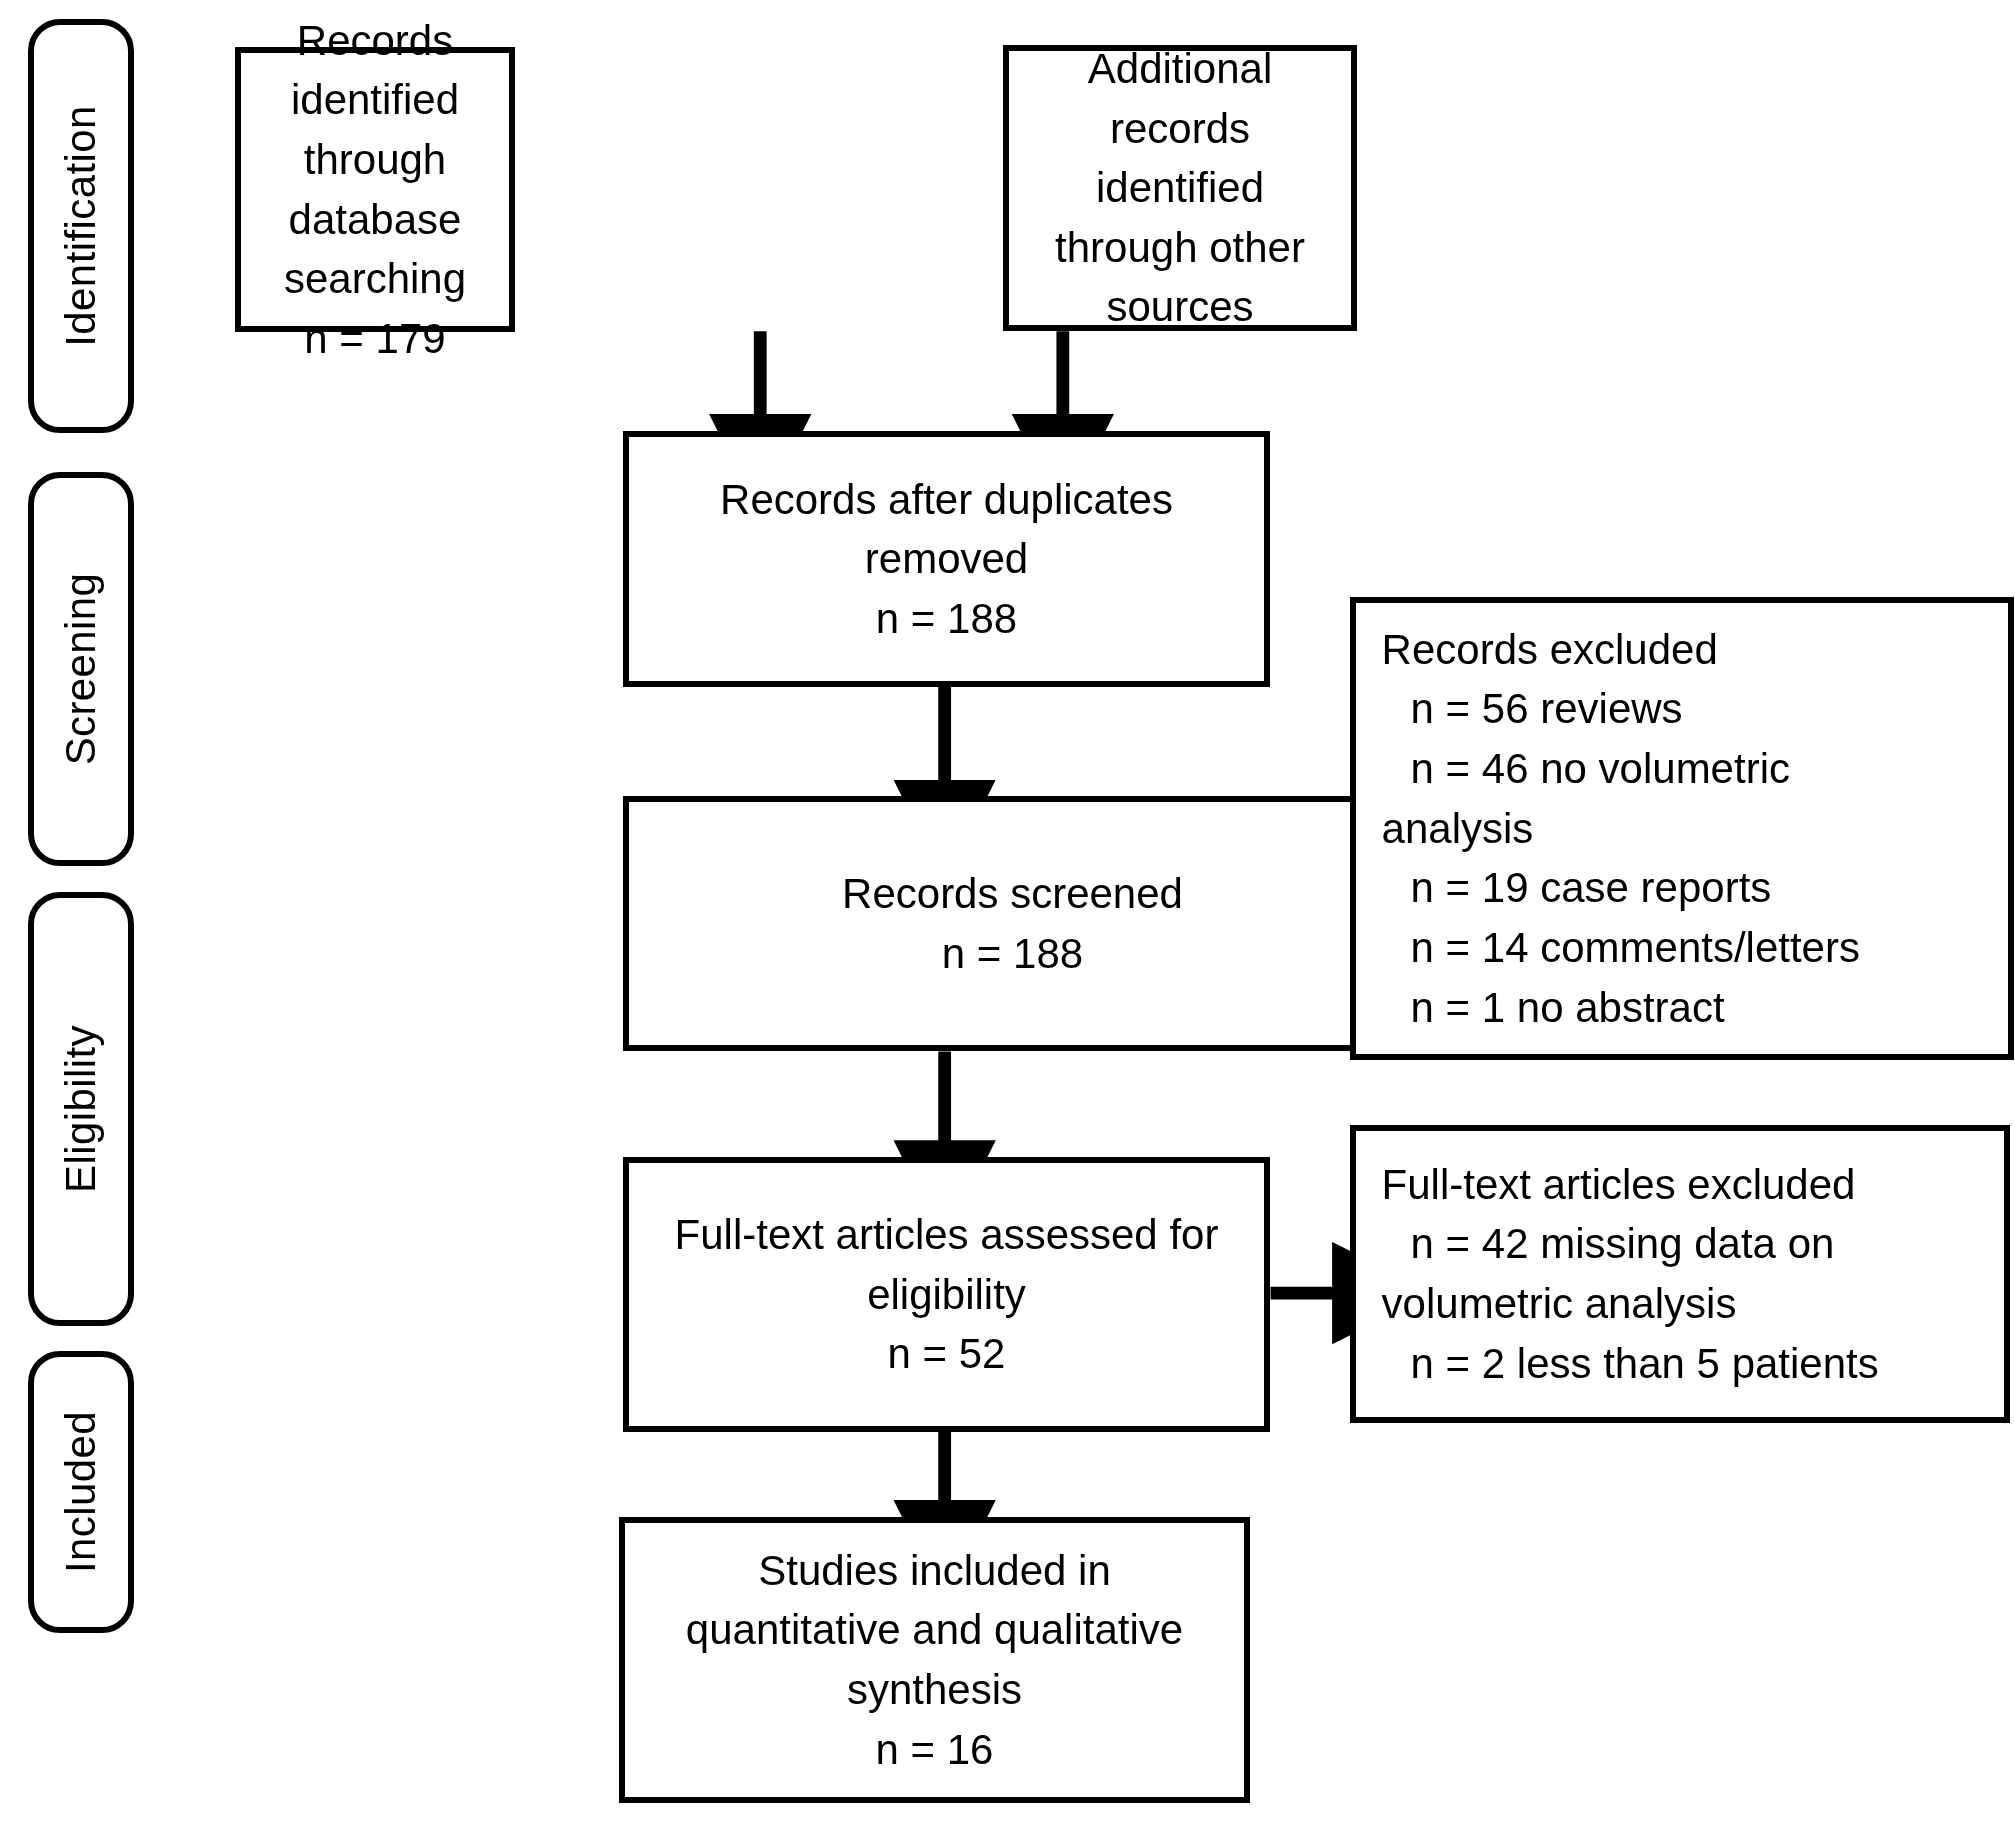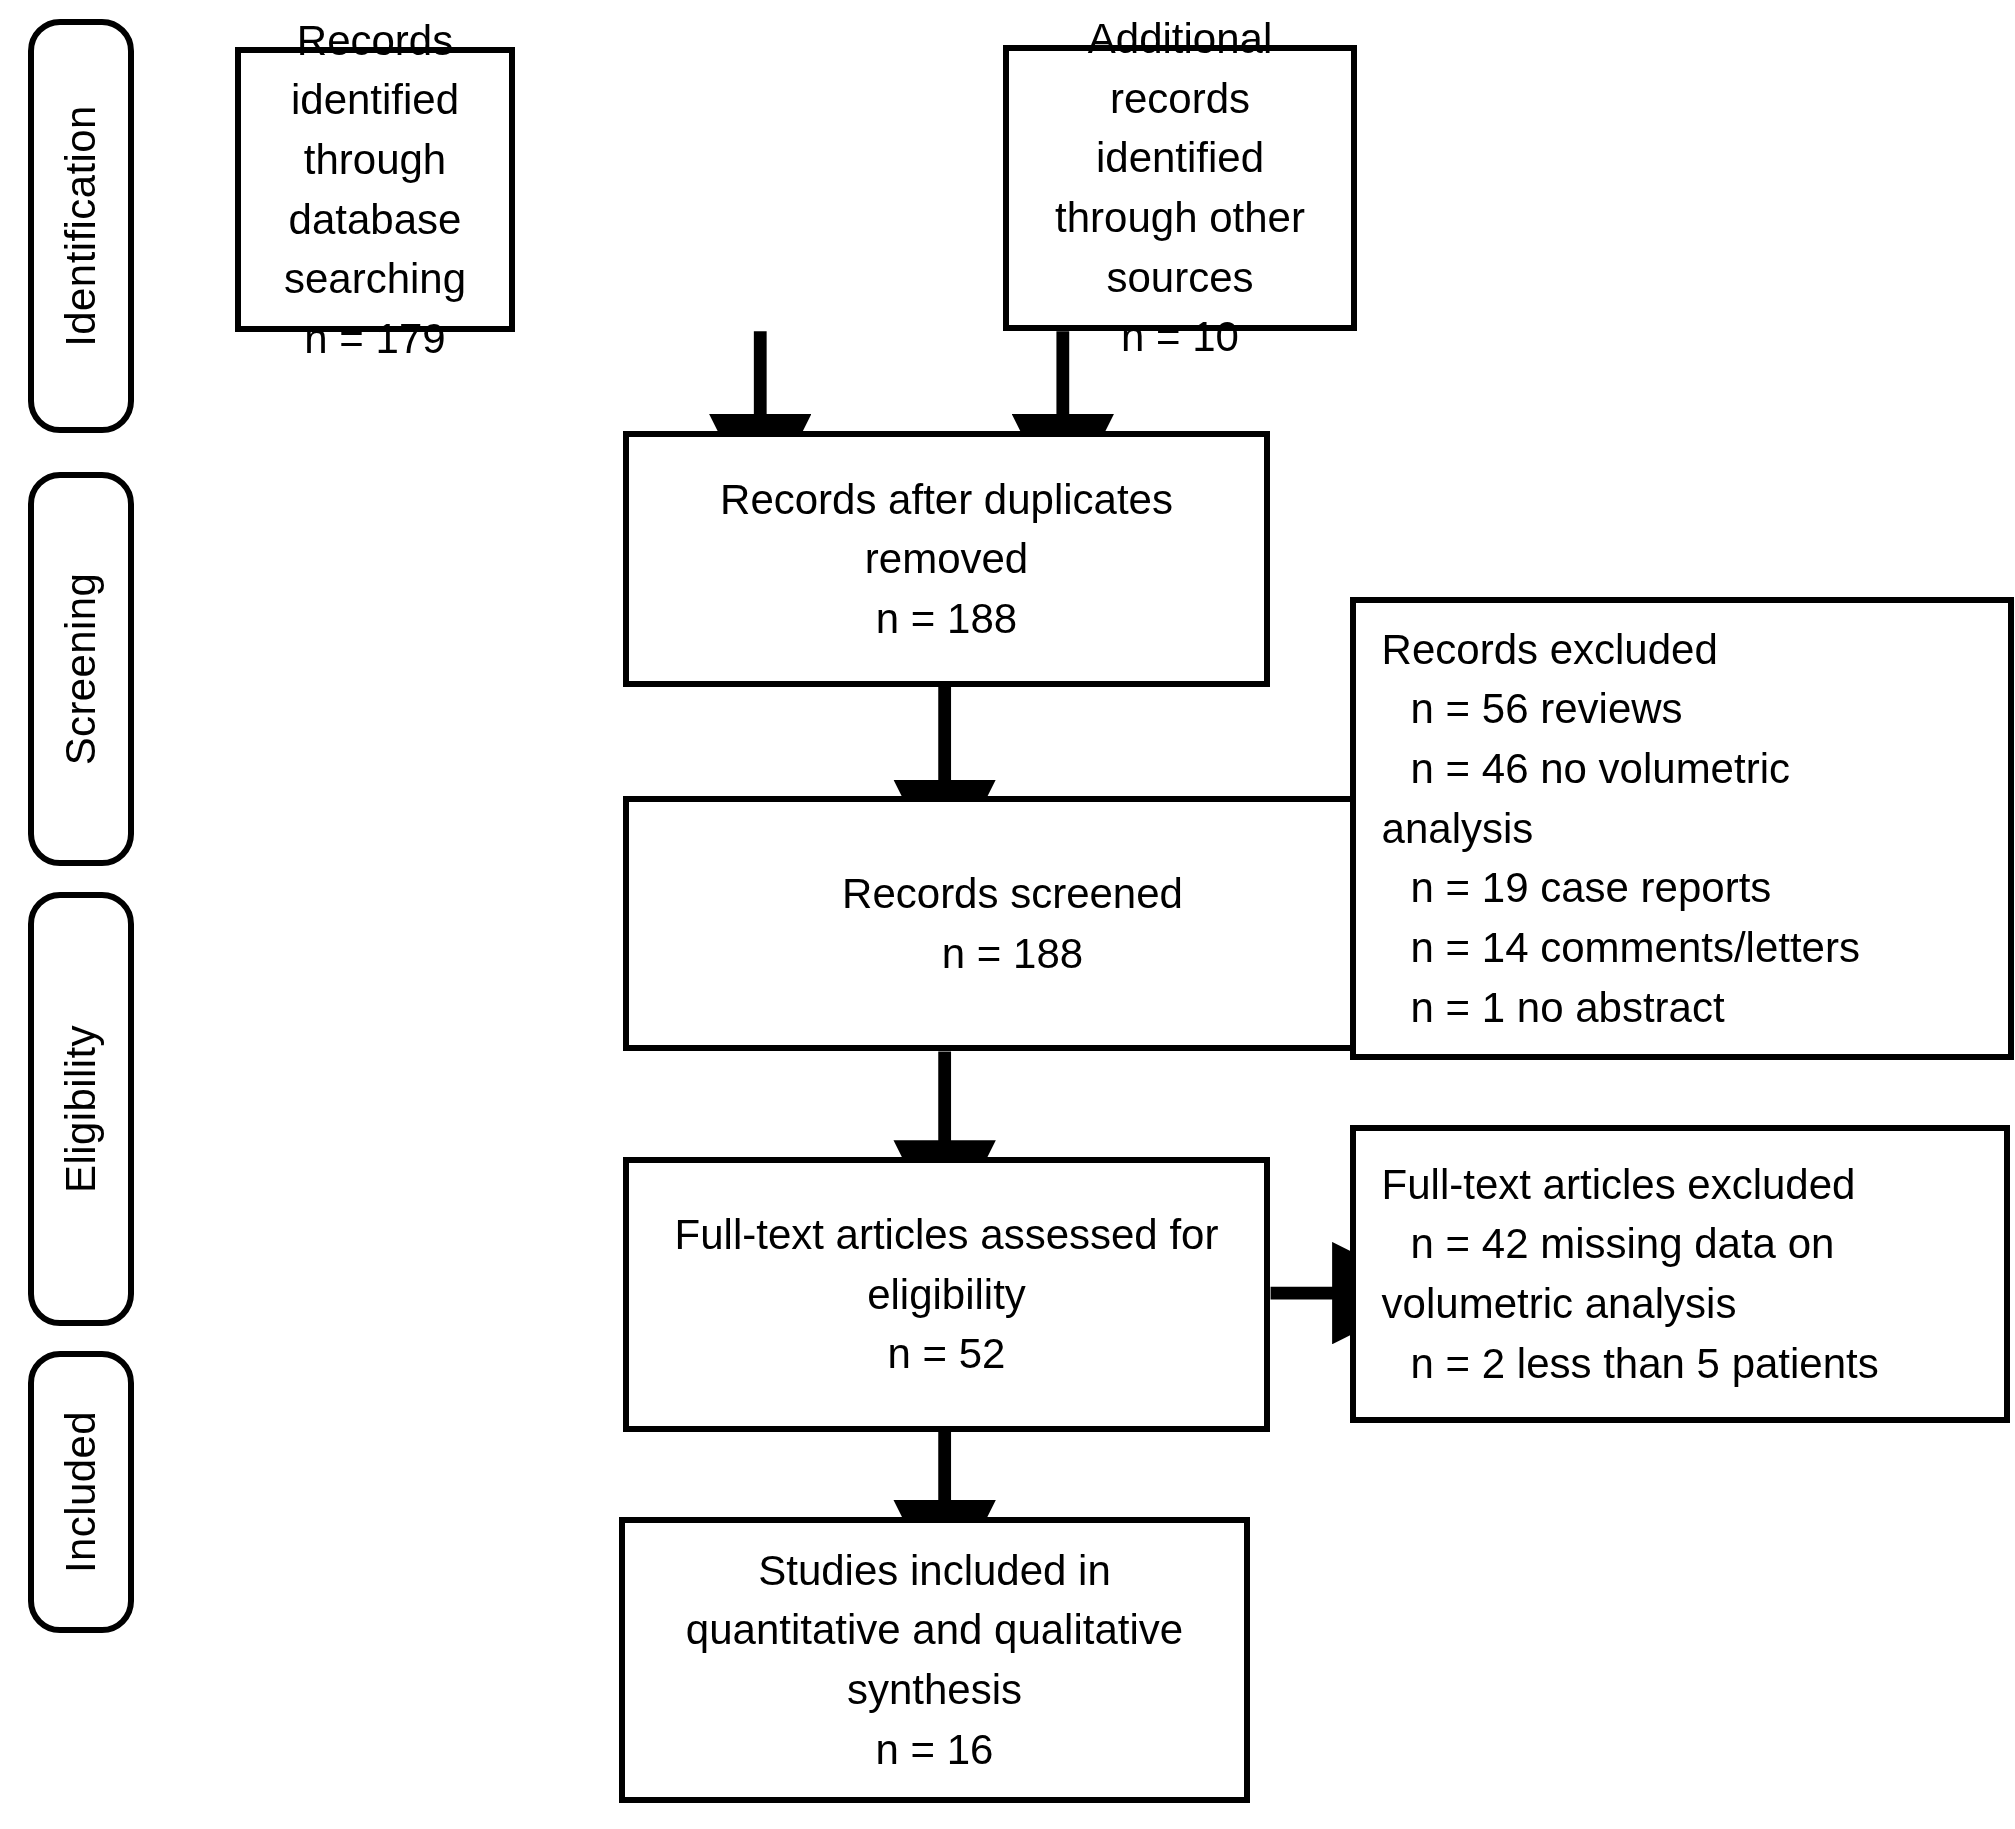--- a/index.html
+++ b/index.html
@@ -122,21 +122,20 @@
       <span class="ln">Records identified through</span>
       <span class="ln">database searching</span>
       <span class="ln">n = 179</span>
     </div>
   </div>
 
   <div class="flow-box" style="left:1003px; top:45px; width:354px; height:286px;">
     <div class="box-text">
       <span class="ln">Additional records identified</span>
       <span class="ln">through other sources</span>
-      <span class="ln">n = 10</span>
     </div>
   </div>
 
   <div class="flow-box" style="left:623px; top:431px; width:647px; height:256px;">
     <div class="box-text">
       <span class="ln">Records after duplicates</span>
       <span class="ln">removed</span>
       <span class="ln">n = 188</span>
     </div>
   </div>

